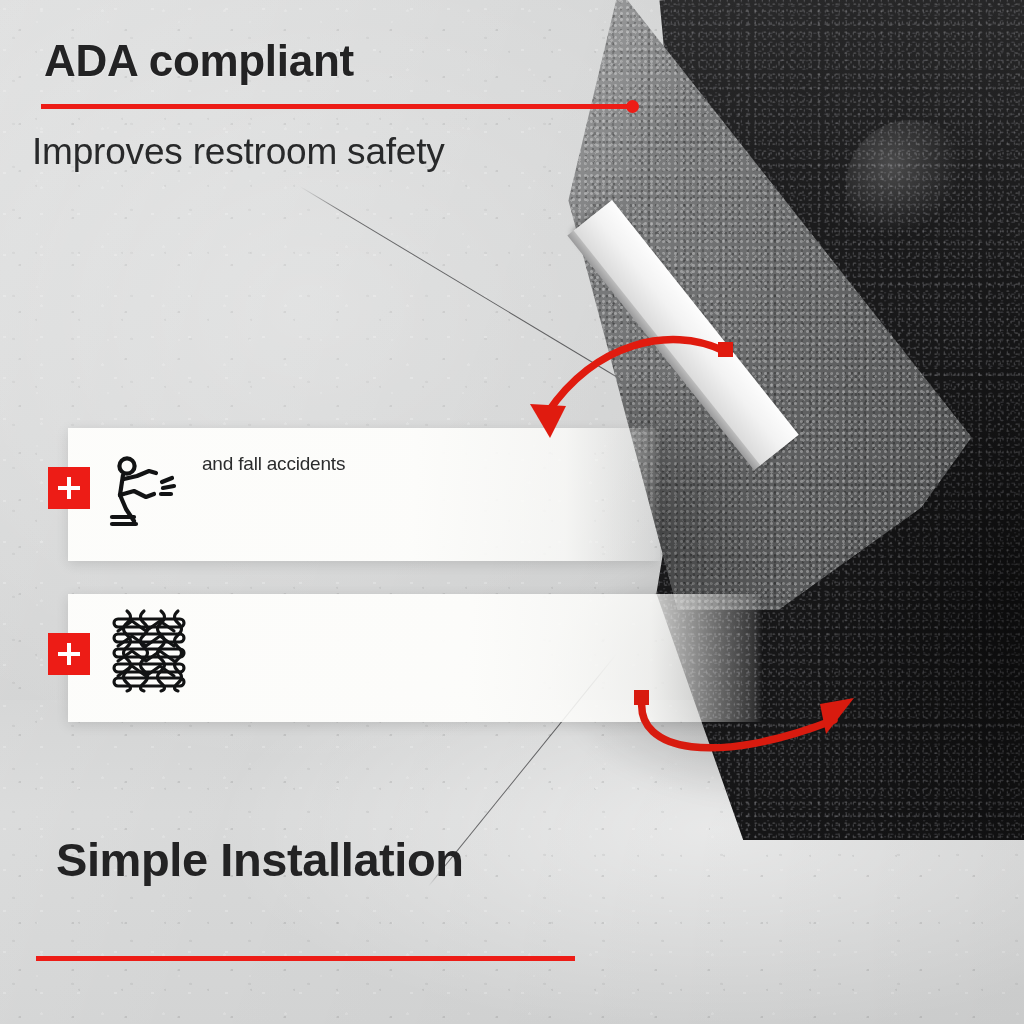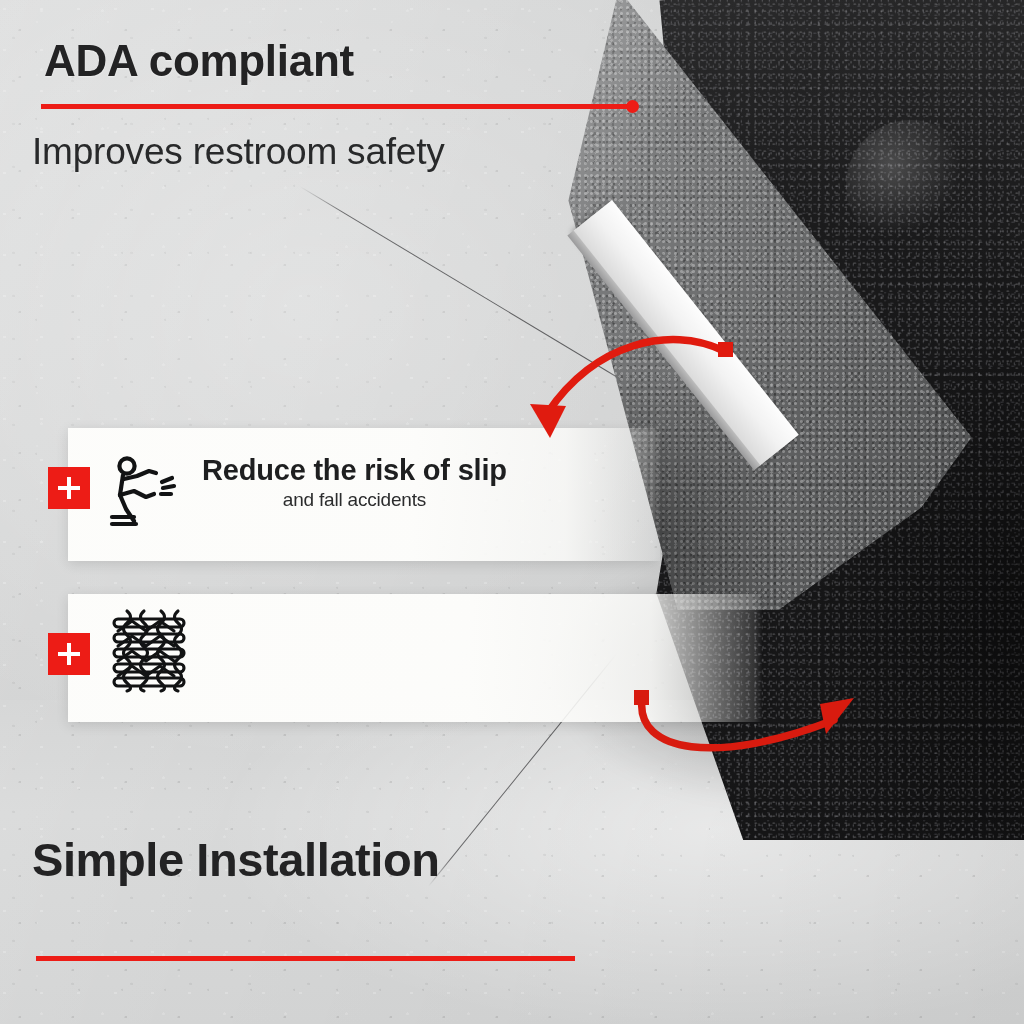--- a/index.html
+++ b/index.html
@@ -182,21 +182,21 @@
     left: 32px; top: 128px;
     font-size: 37px;
     font-weight: normal;
     color: #28292a;
     line-height: 1.30;
     letter-spacing: -0.2px;
   }
 
   .headline-bottom {
     position: absolute;
-    left: 32px; top: 826px;
+    left: 56px; top: 826px;
     font-size: 47px;
     font-weight: bold;
     color: #232324;
     line-height: 1.43;
     letter-spacing: -0.4px;
   }
   .rule-bottom {
     position: absolute;
     left: 36px; top: 956px;
     width: 539px; height: 5px;
@@ -323,21 +323,20 @@
         <path d="M59 35 L70 33"></path>
         <path d="M57 41 L67 41"></path>
 
         <path d="M8 64 L30 64"></path>
         <path d="M8 71 L32 71"></path>
       </g>
     </svg>
   </div>
 
   <div class="card-text" id="text-slip">
-    <div class="card-title">Reduce the risk of slip</div>
     <div class="card-sub">and fall accidents</div>
   </div>
 
   <div class="card" id="card-fiber"></div>
 
   <div class="badge-plus" id="badge-fiber">
     <svg width="26" height="26" viewBox="0 0 26 26" aria-hidden="true">
       <rect x="11" y="2" width="4" height="22" fill="#ffffff"></rect>
       <rect x="2" y="11" width="22" height="4" fill="#ffffff"></rect>
     </svg>

